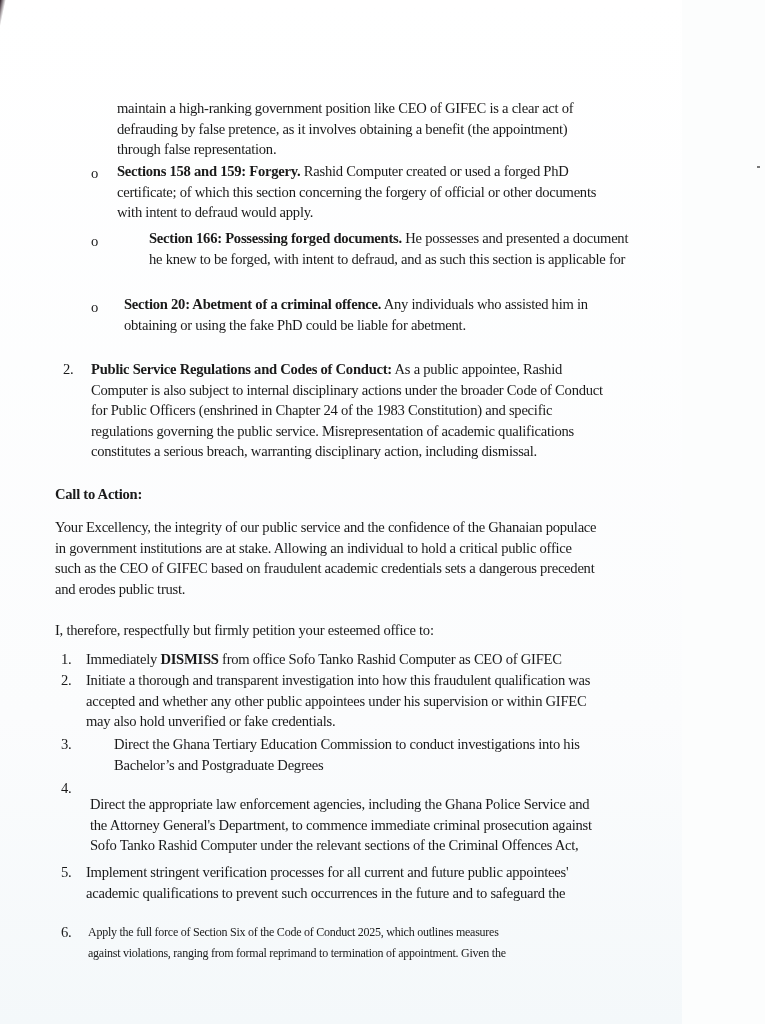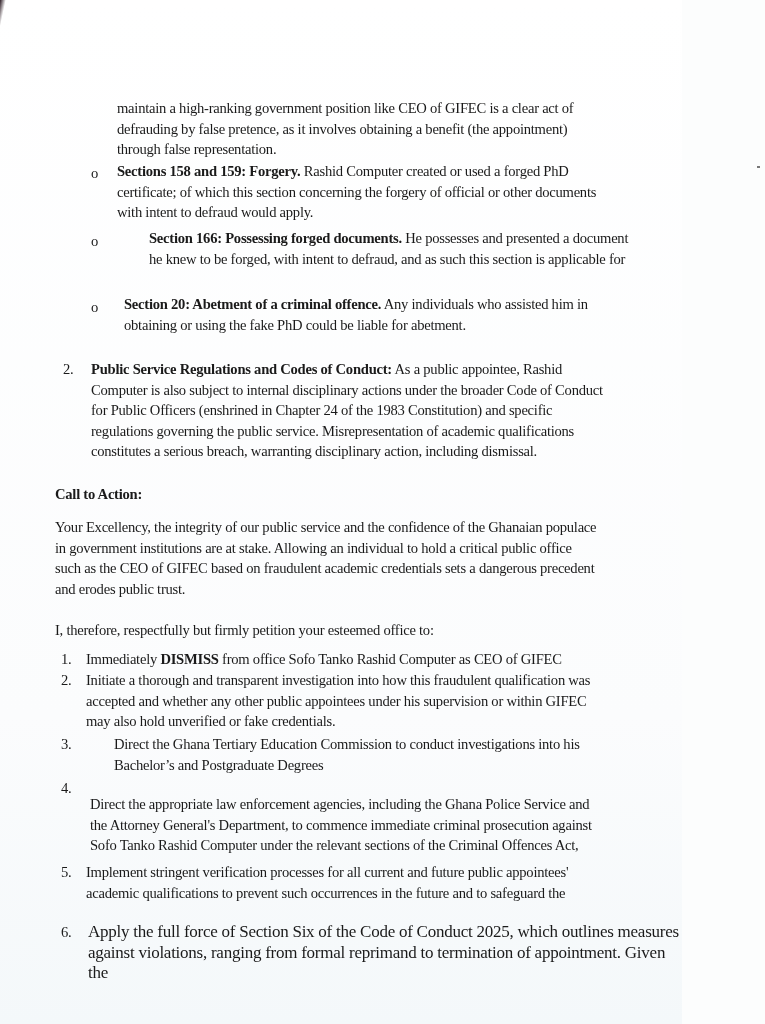--- a/index.html
+++ b/index.html
@@ -106,18 +106,18 @@
       <div>Sofo Tanko Rashid Computer under the relevant sections of the Criminal Offences Act,</div>
     </div>
 
     <div class="p" style="left:61px; top:862px;">5.</div>
     <div class="p" style="left:86px; top:862px;">
       <div>Implement stringent verification processes for all current and future public appointees'</div>
       <div>academic qualifications to prevent such occurrences in the future and to safeguard the</div>
     </div>
 
     <div class="p" style="left:61px; top:922px;">6.</div>
-    <div class="p" style="left:88px; top:922px; font-size:17px;">
+    <div class="p" style="left:88px; top:922px; font-size:12px;">
       <div>Apply the full force of Section Six of the Code of Conduct 2025, which outlines measures</div>
       <div>against violations, ranging from formal reprimand to termination of appointment. Given the</div>
     </div>
   </div>
 </div>
 
 </body></html>

